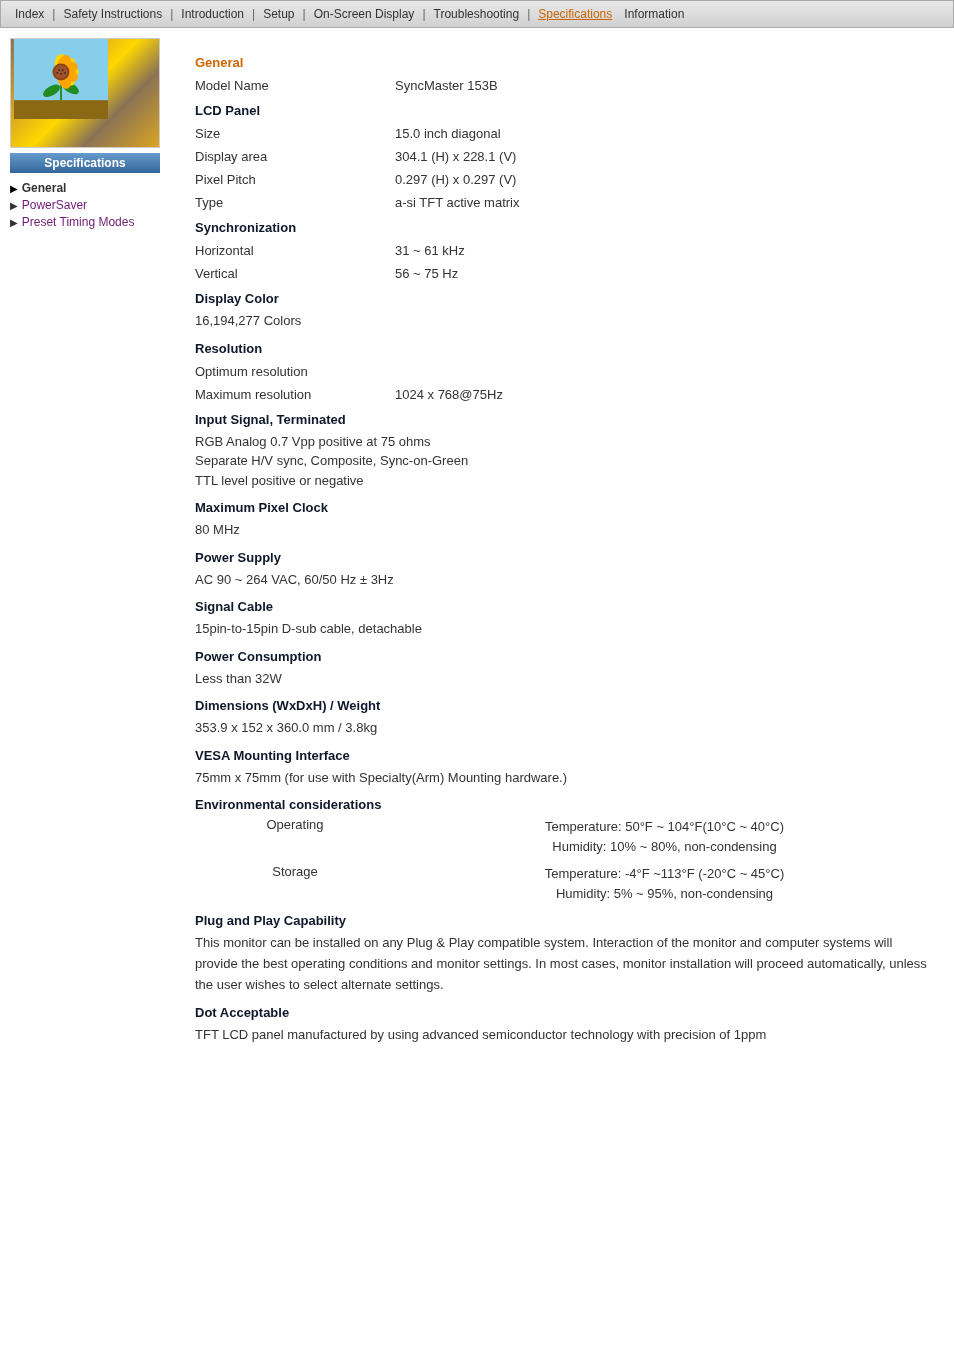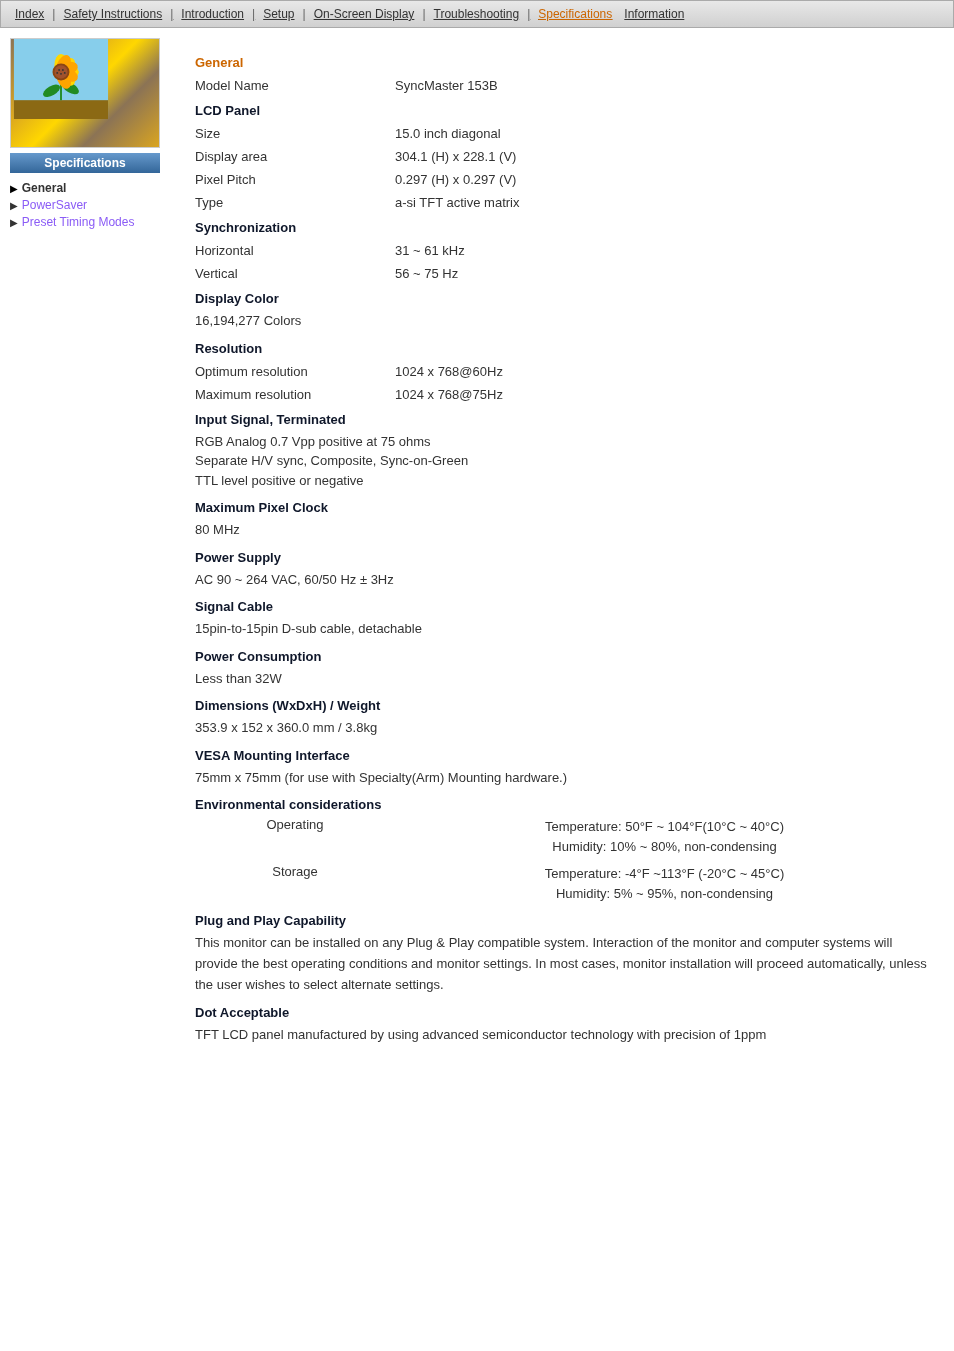--- a/index.html
+++ b/index.html
@@ -15,21 +15,20 @@
     
     .nav-bar {
       display: flex;
       align-items: center;
       background: linear-gradient(to bottom, #e8e8e8, #d0d0d0);
       border: 1px solid #aaa;
       padding: 4px 8px;
       gap: 0;
       font-size: 12px;
       flex-wrap: nowrap;
-      text-decoration: underline;
     }
     .nav-item {
       color: #333;
       text-decoration: none;
       padding: 2px 6px;
       white-space: nowrap;
       cursor: pointer;
     }
     .nav-item.active {
       color: #cc6600;
@@ -85,21 +84,21 @@
       margin-bottom: 3px;
       font-size: 12px;
     }
     .sidebar-nav li .arrow {
       color: #333;
       margin-right: 4px;
       font-size: 10px;
       margin-top: 2px;
     }
     .sidebar-nav li a {
-      color: #8b5cf6;
+      color: #701a75;
       text-decoration: none;
       font-size: 12px;
     }
     .sidebar-nav li.active-item a {
       color: #333;
       font-weight: bold;
       text-decoration: none;
     }
     .sidebar-nav li.active-item .arrow {
       color: #000;
@@ -278,21 +277,20 @@
       <span class="spec-value">56 ~ 75 Hz</span>
     </div>
 
     <div class="sub-section-header">Display Color</div>
     <div class="full-row">16,194,277 Colors</div>
 
     <div class="sub-section-header">Resolution</div>
 
     <div class="spec-row">
       <span class="spec-label">Optimum resolution</span>
-      <span class="spec-value">1024 x 768@60Hz</span>
     </div>
 
     <div class="spec-row">
       <span class="spec-label">Maximum resolution</span>
       <span class="spec-value">1024 x 768@75Hz</span>
     </div>
 
     <div class="sub-section-header">Input Signal, Terminated</div>
     <div class="full-row" style="white-space: pre-line;">RGB Analog 0.7 Vpp positive at 75 ohms
 Separate H/V sync, Composite, Sync-on-Green

